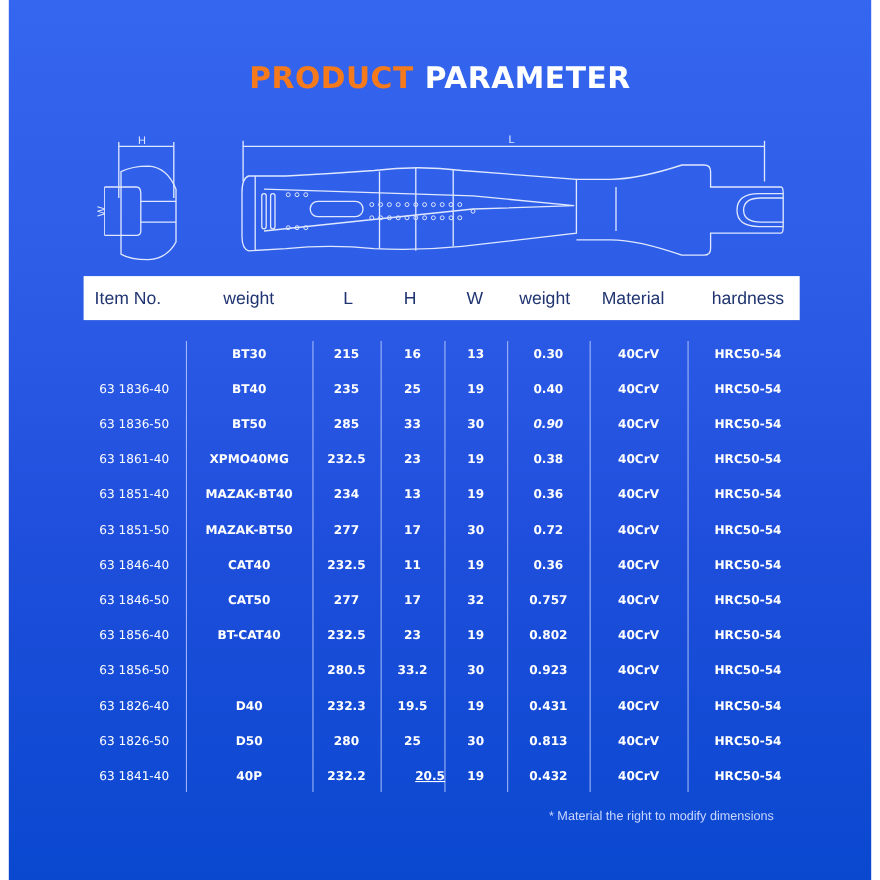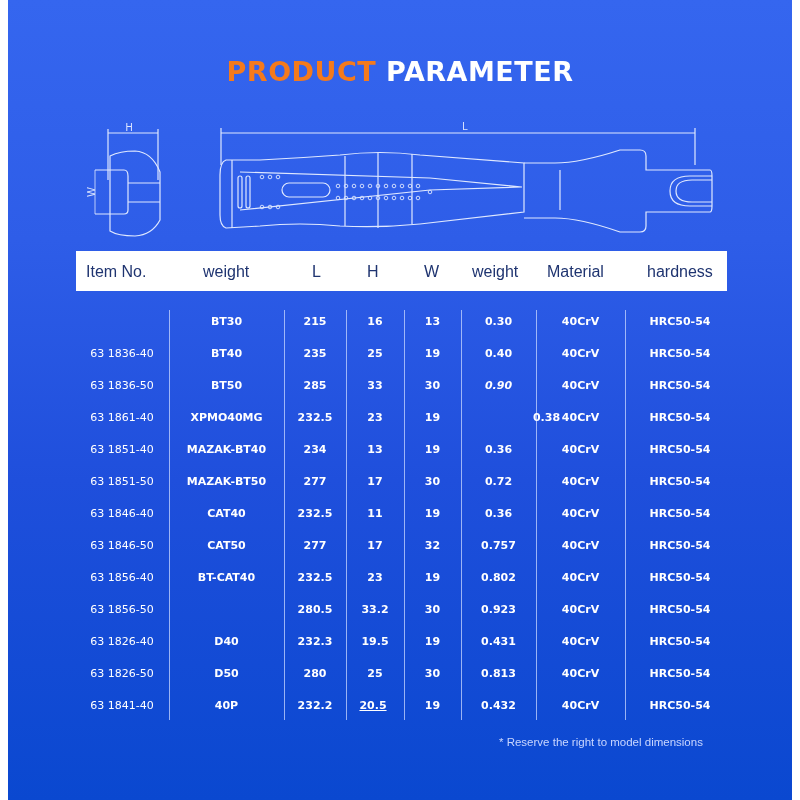--- a/index.html
+++ b/index.html
@@ -143,21 +143,21 @@
       <span class="cell b" style="left: 461px; width: 75px; font-style: italic;">0.90</span>
       <span class="cell b" style="left: 536px; width: 89px;">40CrV</span>
       <span class="cell b" style="left: 625px; width: 110px;">HRC50-54</span>
     </div>
     <div class="row" style="top: 402px;">
       <span class="cell" style="left: 75px; width: 94px;">63 1861-40</span>
       <span class="cell b" style="left: 169px; width: 115px;">XPMO40MG</span>
       <span class="cell b" style="left: 284px; width: 62px;">232.5</span>
       <span class="cell b" style="left: 346px; width: 58px;">23</span>
       <span class="cell b" style="left: 404px; width: 57px;">19</span>
-      <span class="cell b" style="left: 461px; width: 75px; padding-left: 48px;">0.38</span>
+      <span class="cell b" style="left: 461px; width: 75px;">0.38</span>
       <span class="cell b" style="left: 536px; width: 89px;">40CrV</span>
       <span class="cell b" style="left: 625px; width: 110px;">HRC50-54</span>
     </div>
     <div class="row" style="top: 434px;">
       <span class="cell" style="left: 75px; width: 94px;">63 1851-40</span>
       <span class="cell b" style="left: 169px; width: 115px;">MAZAK-BT40</span>
       <span class="cell b" style="left: 284px; width: 62px;">234</span>
       <span class="cell b" style="left: 346px; width: 58px;">13</span>
       <span class="cell b" style="left: 404px; width: 57px;">19</span>
       <span class="cell b" style="left: 461px; width: 75px;">0.36</span>
@@ -230,21 +230,21 @@
       <span class="cell b" style="left: 346px; width: 58px;">25</span>
       <span class="cell b" style="left: 404px; width: 57px;">30</span>
       <span class="cell b" style="left: 461px; width: 75px;">0.813</span>
       <span class="cell b" style="left: 536px; width: 89px;">40CrV</span>
       <span class="cell b" style="left: 625px; width: 110px;">HRC50-54</span>
     </div>
     <div class="row" style="top: 690px;">
       <span class="cell" style="left: 75px; width: 94px;">63 1841-40</span>
       <span class="cell b" style="left: 169px; width: 115px;">40P</span>
       <span class="cell b" style="left: 284px; width: 62px;">232.2</span>
-      <span class="cell b" style="left: 344px; width: 58px; text-decoration: underline;">20.5</span>
+      <span class="cell b" style="left: 362px; width: 58px; text-decoration: underline;">20.5</span>
       <span class="cell b" style="left: 404px; width: 57px;">19</span>
       <span class="cell b" style="left: 461px; width: 75px;">0.432</span>
       <span class="cell b" style="left: 536px; width: 89px;">40CrV</span>
       <span class="cell b" style="left: 625px; width: 110px;">HRC50-54</span>
     </div>
   </div>
 
-<div class="note">*  Reserve the right to model dimensions</div>
+<div class="note">*  Material the right to modify dimensions</div>
 
 </body></html>

